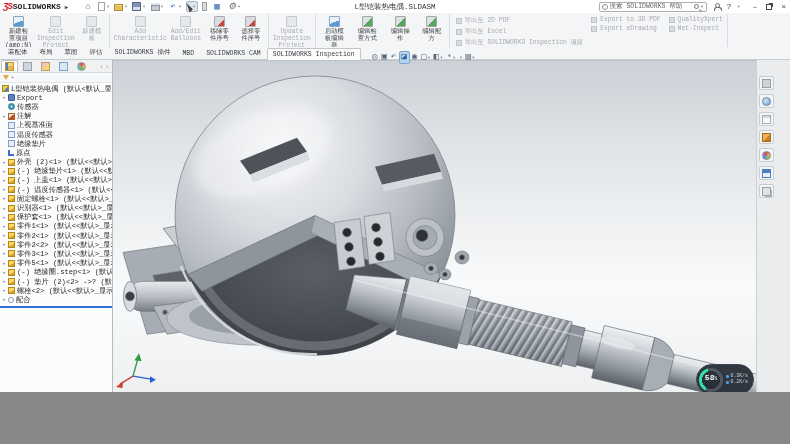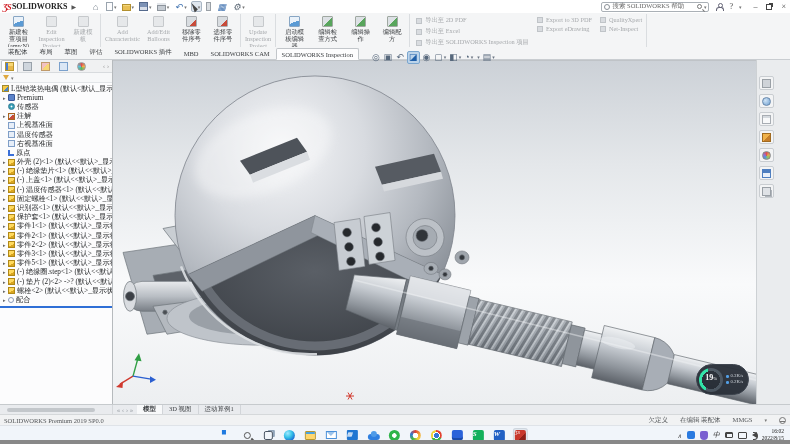--- a/index.html
+++ b/index.html
@@ -1,18 +1,18 @@
 <!DOCTYPE html>
 <html><head>
 <meta charset="utf-8">
 <style>
 *{box-sizing:border-box;margin:0;padding:0}
 html,body{background:#888}
-#app{position:relative;width:790px;height:440px;background:#000000;overflow:hidden;
- font-family:Liberation Serif, serif;-webkit-font-smoothing:antialiased}
+#app{position:relative;width:790px;height:392px;background:#000000;overflow:hidden;
+ font-family:Liberation Mono, monospace;-webkit-font-smoothing:antialiased}
 
 
 .titlebar{position:absolute;top:0;left:0;right:0;height:13px;background:#fff;display:flex;align-items:center;z-index:40}
 .brand{display:flex;align-items:center;margin-left:3px}
 .brand-mark{color:#d2232a;font-weight:bold;font-style:italic;font-size:9px;letter-spacing:-1px}
 .brand-name{color:#222;font-weight:bold;font-size:8px;margin-left:1px}
 .brand-arrow{color:#555;font-size:6px;margin-left:4px}
 .qa{display:flex;align-items:center;margin-left:14px;gap:3px}
 .qa-b{display:flex;align-items:center;gap:1px;padding:0 1px;height:11px;border-radius:2px}
 .qa-b.on{background:#dfe6ee;border:1px solid #a9b6c4}
@@ -234,20 +234,21 @@
         <span class="qa-b">
           <i class="qa-i qa-grid"></i>
           <span class="qa-caret"></span>
         </span>
 
         <span class="qa-b">
           <i class="qa-i qa-gear"></i>
           <span class="qa-caret">▾</span>
         </span>
       </div>
+    <div class="doc-title">L型铠装热电偶.SLDASM</div>
     <div class="tb-right">
       <div class="searchbox">
         <i class="sb-home"></i>
         <span class="sb-text">搜索 SOLIDWORKS 帮助</span>
         <i class="sb-mag"></i>
         <span class="sb-caret">▾</span>
       </div>
       <i class="person"></i>
       <span class="help-q">?</span>
       <span class="sb-caret">▾</span>
@@ -440,21 +441,21 @@
       <div class="tree">
         <div class="tr-row root">
           <i class="ti assembly"></i>
           <span class="tr-text">L型铠装热电偶 (默认&lt;默认_显示状态-1</span>
         </div>
         <div>
 
             <div class="tr-row">
               <span class="tr-arrow">▸</span>
               <i class="ti history"></i>
-              <span class="tr-text">Premium</span>
+              <span class="tr-text">Export</span>
             </div>
 
             <div class="tr-row">
               <span class="tr-arrow"></span>
               <i class="ti sensors"></i>
               <span class="tr-text">传感器</span>
             </div>
 
             <div class="tr-row">
               <span class="tr-arrow">▸</span>
@@ -470,21 +471,21 @@
 
             <div class="tr-row">
               <span class="tr-arrow"></span>
               <i class="ti plane"></i>
               <span class="tr-text">温度传感器</span>
             </div>
 
             <div class="tr-row">
               <span class="tr-arrow"></span>
               <i class="ti plane"></i>
-              <span class="tr-text">右视基准面</span>
+              <span class="tr-text">绝缘垫片</span>
             </div>
 
             <div class="tr-row">
               <span class="tr-arrow"></span>
               <i class="ti origin"></i>
               <span class="tr-text">原点</span>
             </div>
 
             <div class="tr-row">
               <span class="tr-arrow">▸</span>
@@ -711,21 +712,21 @@
           <polygon points="3,327 10,321.5 9.5,328" fill="#d03a2f" stroke="none"></polygon>
           <line x1="20" y1="316" x2="25" y2="298" stroke="#2f9e43"></line>
           <polygon points="26,293 21.5,300 28.5,301" fill="#2f9e43" stroke="none"></polygon>
           <line x1="20" y1="316" x2="38" y2="319" stroke="#2b5fd0"></line>
           <polygon points="43,319.8 37,316.2 37,323" fill="#2b5fd0" stroke="none"></polygon>
         </g>
       </svg>
 
       <div class="widget">
         <div class="mw-circle">
-          <div class="mw-num"><span>19</span><b>%</b></div>
+          <div class="mw-num"><span>58</span><b>%</b></div>
         </div>
         <div class="mw-stats">
           <div class="mw-row">
               <i class="mw-dot"></i>
               <span>0.3K/s</span>
             </div>
           <div class="mw-row">
               <i class="mw-dot"></i>
               <span>0.2K/s</span>
             </div>

